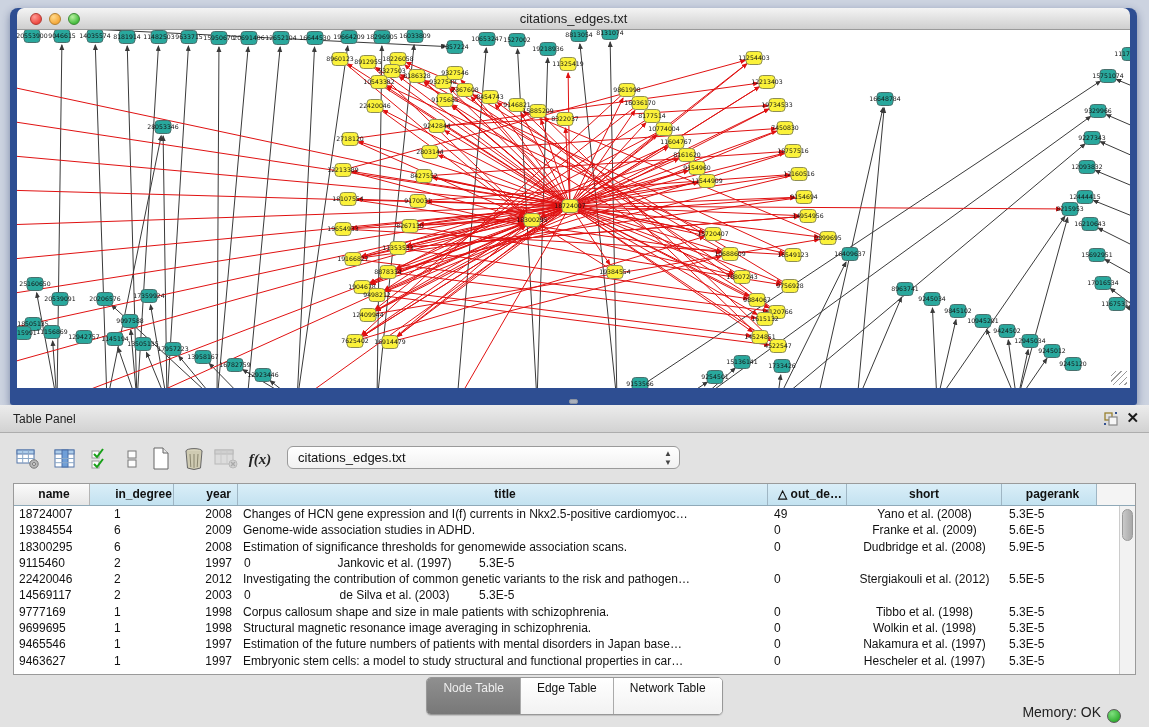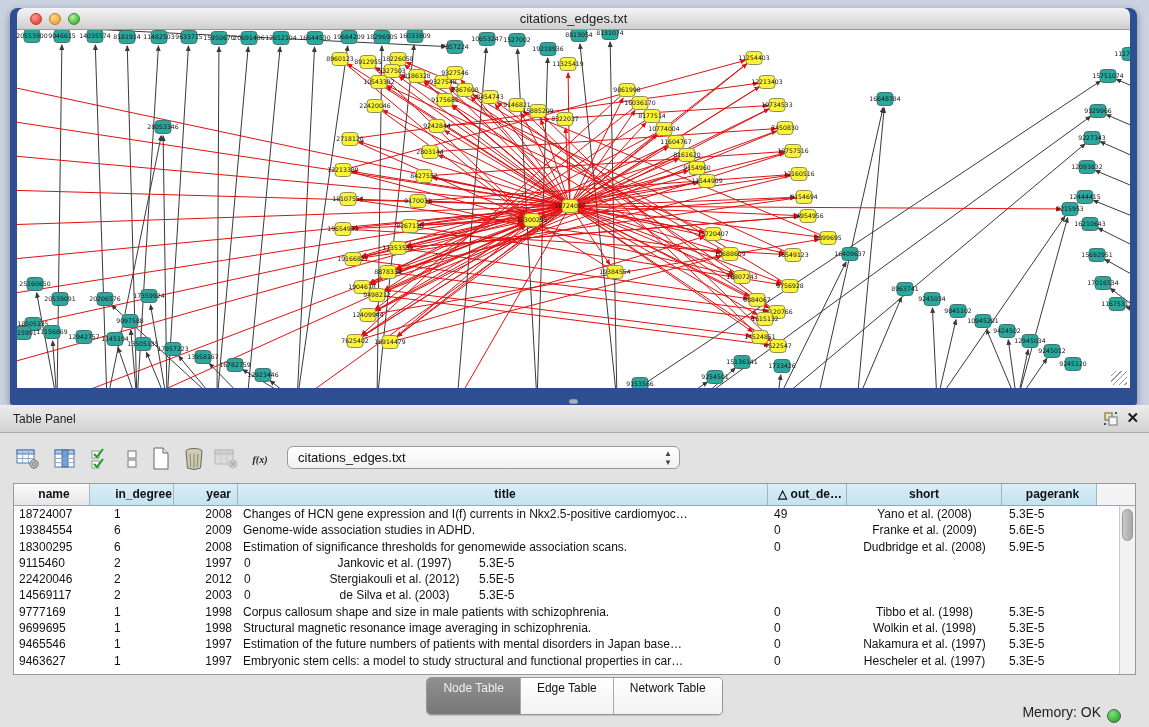--- a/index.html
+++ b/index.html
@@ -35,21 +35,21 @@
   
   #table-panel { position:absolute; left:0; top:405px; width:1149px; height:322px; background:#e2e2e2; }
   #tp-header { height:28px; background:linear-gradient(#ececec,#d2d2d2); border-bottom:1px solid #adadad; position:relative; }
   #tp-title { position:absolute; left:13px; top:7px; font-size:12px; color:#222; }
   #tp-float { position:absolute; right:30px; top:6px; width:16px; height:16px; cursor:pointer; }
   #tp-close { position:absolute; right:10px; top:4px; font-size:15px; font-weight:bold; color:#1a1a1a; cursor:pointer; }
 
   
   #tp-toolbar { position:absolute; left:0; top:40px; width:1149px; height:34px; }
   .tbtn { position:absolute; top:0; width:28px; height:28px; display:flex; align-items:center; justify-content:center; }
-  #fx-btn { font-family:"Liberation Serif",serif; font-style:italic; font-weight:bold; font-size:10px; color:#222; }
+  #fx-btn { font-family:"Liberation Serif",serif; font-style:italic; font-weight:bold; font-size:15px; color:#222; }
   #selector { position:absolute; left:287px; top:1px; width:393px; height:23px; background:linear-gradient(#ffffff,#f1f1f1);
     border:1px solid #9a9a9a; border-radius:6px; font-size:13px; color:#111; line-height:21px; padding-left:10px; }
   #selector .arrows { position:absolute; right:7px; top:2px; font-size:8px; line-height:9px; color:#444; text-align:center; }
 
   
   #tbl-box { position:absolute; left:13px; top:78px; width:1123px; height:192px; background:#fff;
     border:1px solid #9a9a9a; overflow:hidden; }
   #tbl-head { display:flex; height:22px; border-bottom:1px solid #8fa9b8; background:#cfe8f3;font-weight:bold; }
   .hc { font-size:12px; color:#111; text-align:center; line-height:21px; border-right:1px solid #9fb6c4;
     background:linear-gradient(#daeef8,#c3e2f0); overflow:hidden; white-space:nowrap; }
@@ -917,20 +917,21 @@
           <div class="tc c1">2</div>
           <div class="tc c2">1997</div>
           <div class="tc c4">0</div>
           <div class="tc c5">Jankovic et al. (1997)</div>
           <div class="tc c6">5.3E-5</div>
         </div>
         <div class="trow">
           <div class="tc c0">22420046</div>
           <div class="tc c1">2</div>
           <div class="tc c2">2012</div>
+          <div class="tc c3">Investigating the contribution of common genetic variants to the risk and pathogen…</div>
           <div class="tc c4">0</div>
           <div class="tc c5">Stergiakouli et al. (2012)</div>
           <div class="tc c6">5.5E-5</div>
         </div>
         <div class="trow">
           <div class="tc c0">14569117</div>
           <div class="tc c1">2</div>
           <div class="tc c2">2003</div>
           <div class="tc c4">0</div>
           <div class="tc c5">de Silva et al. (2003)</div>

